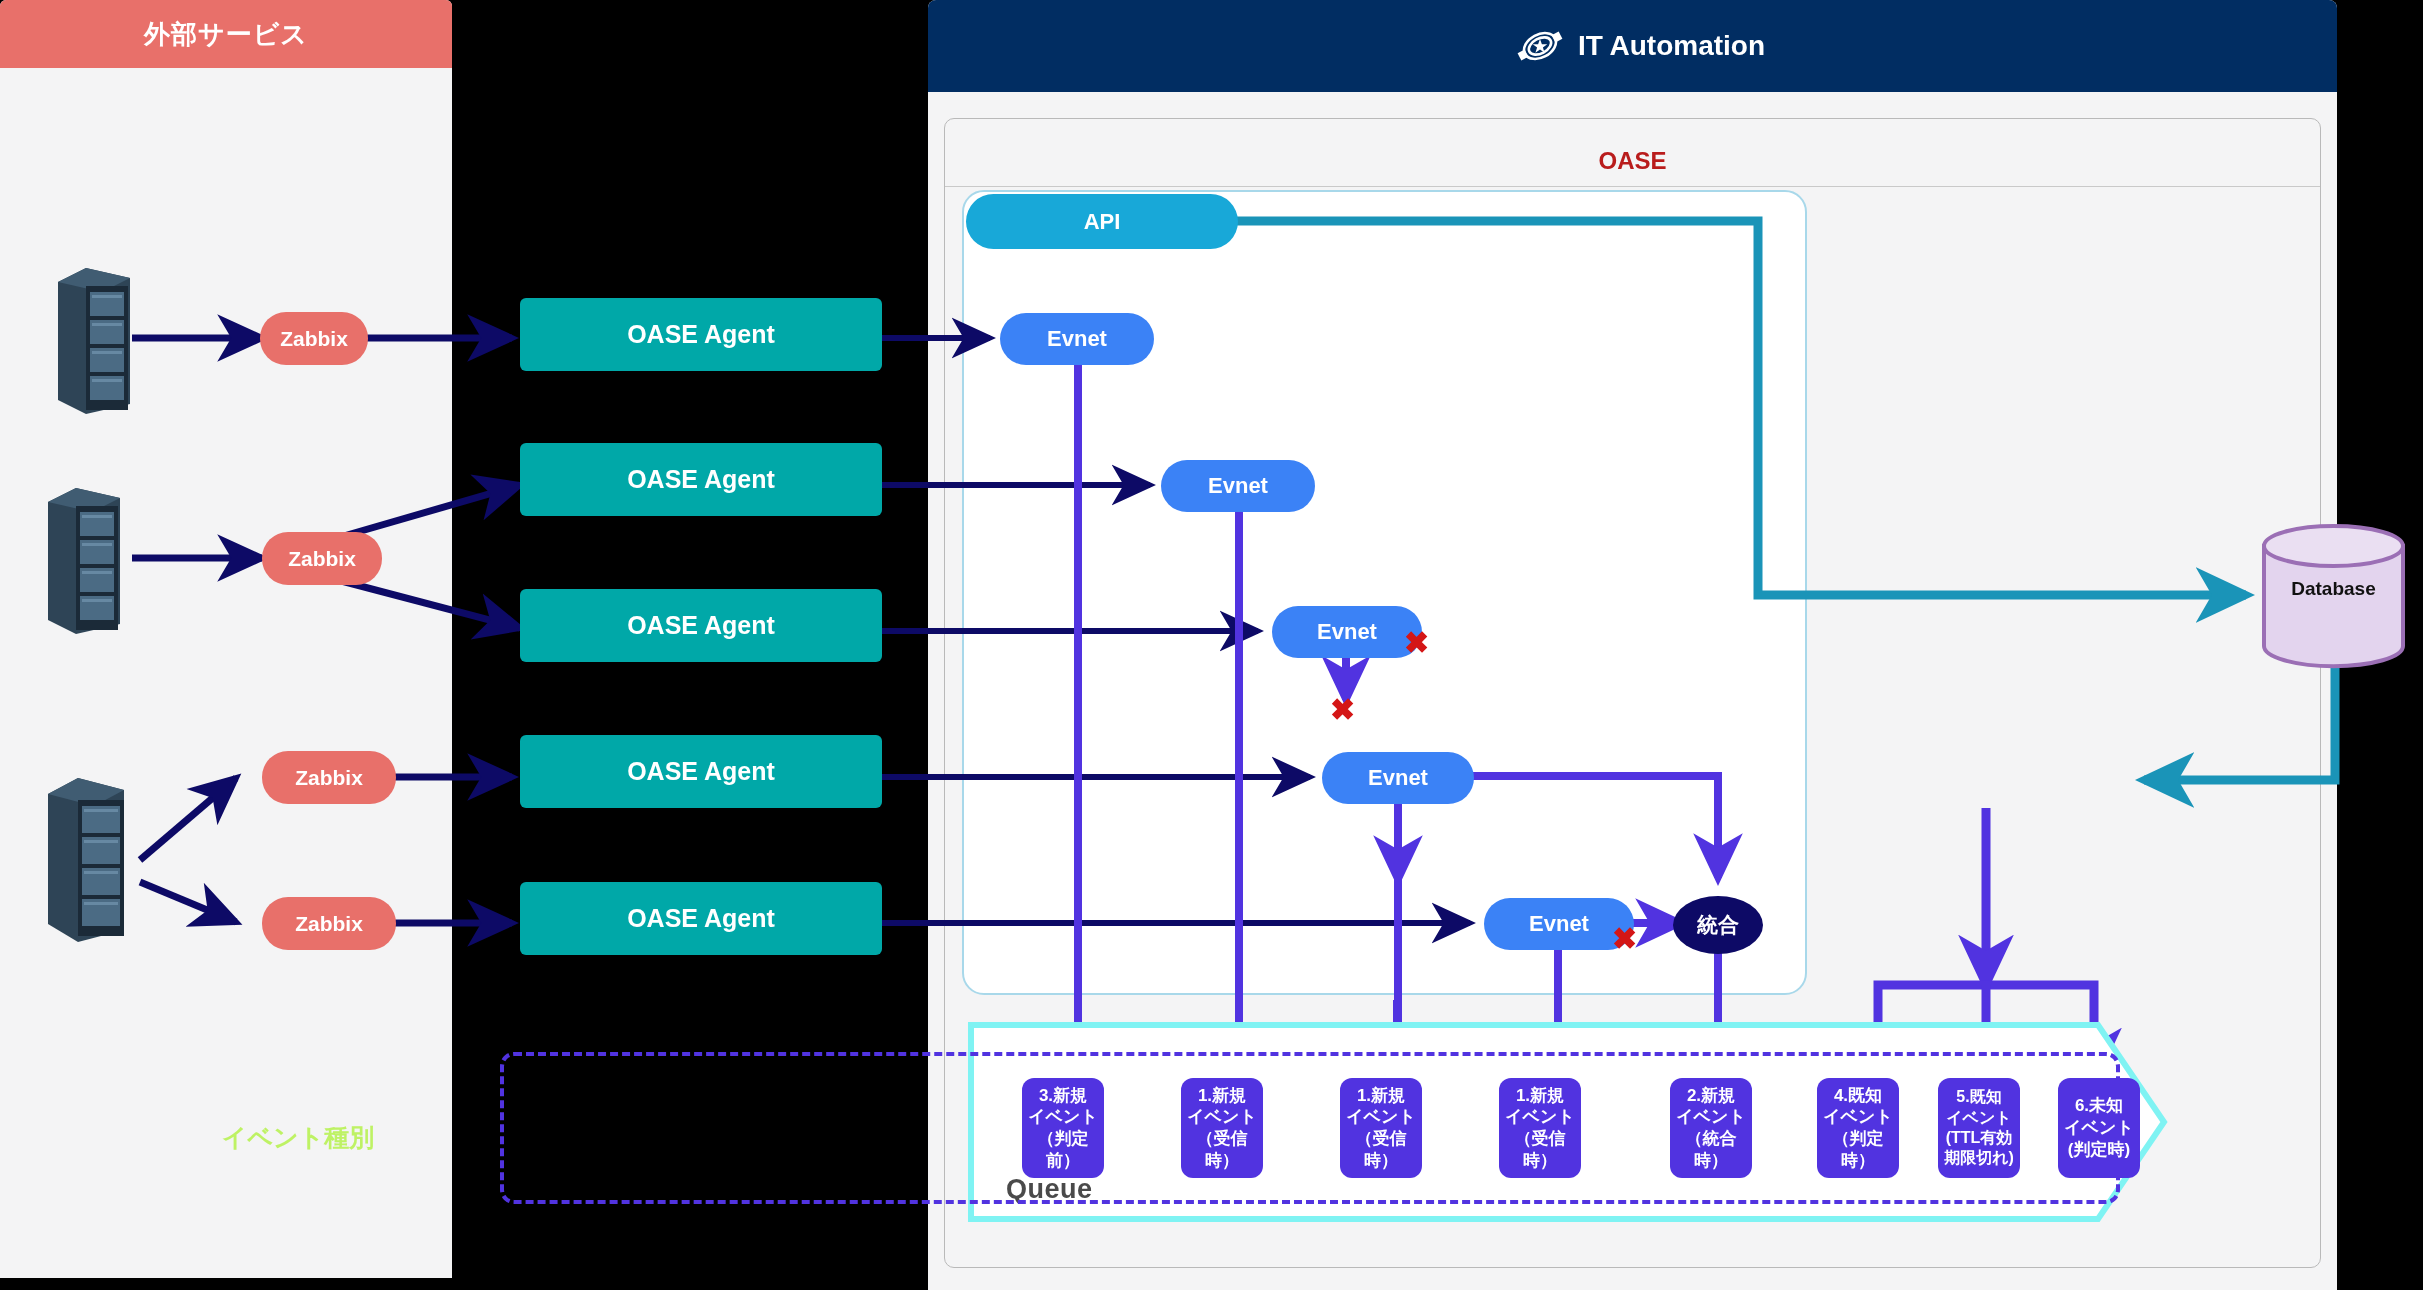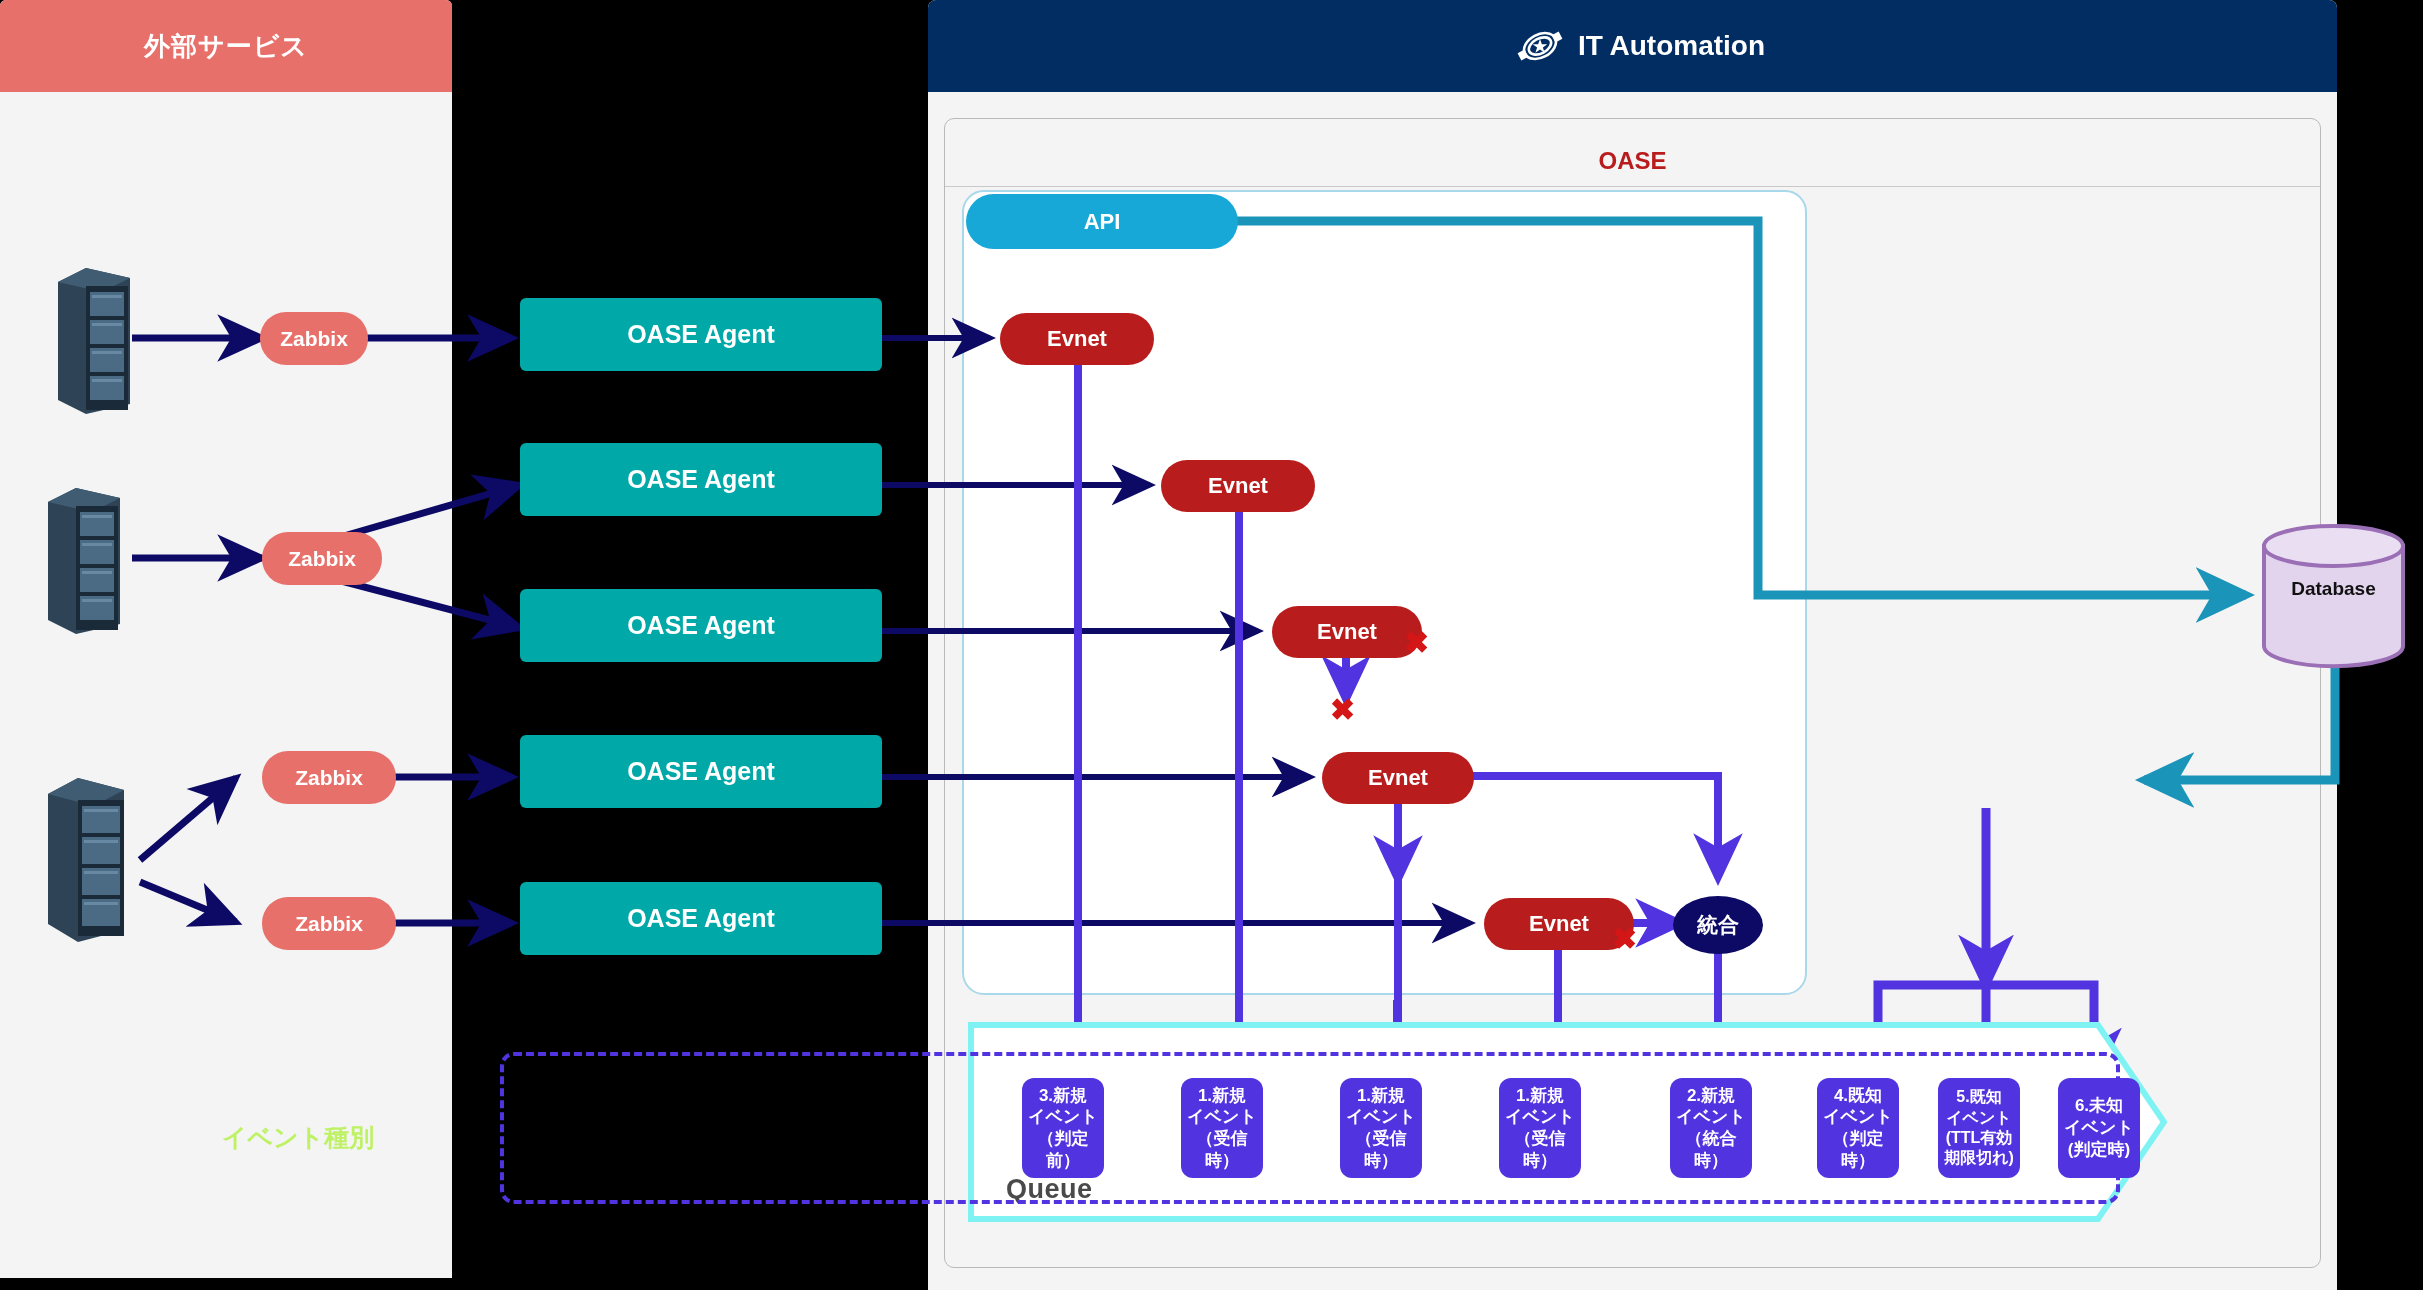--- a/index.html
+++ b/index.html
@@ -11,21 +11,21 @@
   }
   #stage { position:relative; width:2423px; height:1290px; background:#000; }
 
   
   #ext-panel {
     position:absolute; left:0; top:0; width:452px; height:1278px;
     background:#f4f4f5; border-radius:6px 6px 0 0;
     overflow:hidden;
   }
   #ext-header {
-    height:92px; background:#e8706a; color:#fff;
+    height:68px; background:#e8706a; color:#fff;
     display:flex; align-items:center; justify-content:center;
     font-size:26px; font-weight:bold; letter-spacing:1px;
   }
 
   
   #ita-panel {
     position:absolute; left:928px; top:0; width:1409px; height:1290px;
     background:#f4f4f5; border-radius:8px 8px 0 0;
   }
   #ita-header {
@@ -52,21 +52,21 @@
     position:absolute; left:962px; top:190px; width:845px; height:805px;
     background:#fff; border:2px solid #a8d8ea; border-radius:22px;
   }
 
   
   .node { position:absolute; display:flex; align-items:center; justify-content:center;
           color:#fff; font-weight:bold; text-align:center; }
 
   .zabbix { background:#e8706a; border-radius:26px; font-size:21px; height:53px; }
   .agent  { background:#00a8a8; border-radius:6px; font-size:25px; height:73px; }
-  .evnet  { background:#b91c1c; border-radius:26px; font-size:22px; height:52px; }
+  .evnet  { background:#3b82f6; border-radius:26px; font-size:22px; height:52px; }
   .api    { background:#18a8d8; border-radius:28px; font-size:22px; height:55px; }
   .eval   { background:#18a8d8; border-radius:28px; font-size:21px; height:50px; }
   .togo   { background:#0d0a66; border-radius:50%; font-size:21px; }
 
   .qbox {
     position:absolute; background:#5133e0; border-radius:12px;
     color:#fff; font-weight:bold; font-size:17px; line-height:1.28;
     display:flex; align-items:center; justify-content:center; text-align:center;
     width:82px; height:100px; padding:2px;
   }

